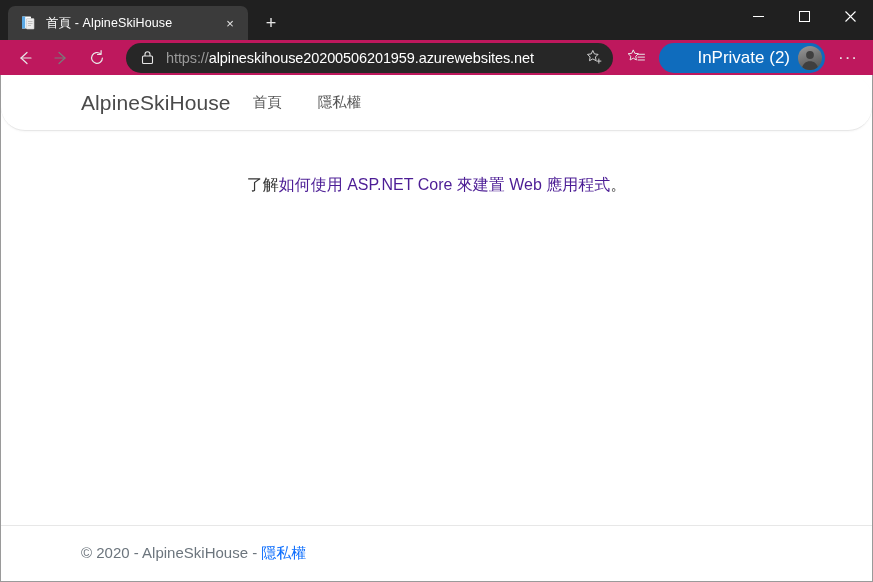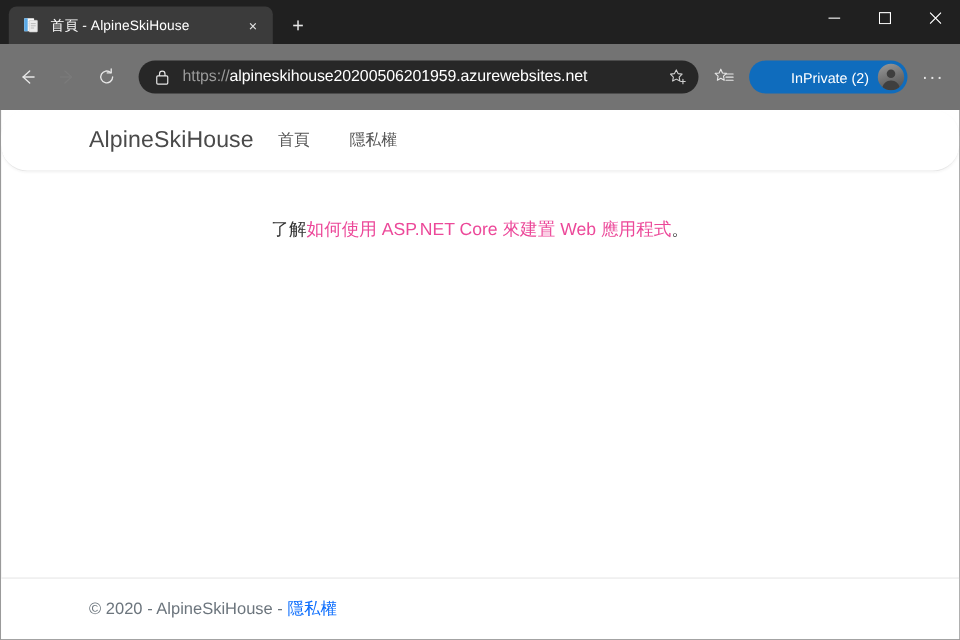--- a/index.html
+++ b/index.html
@@ -109,22 +109,22 @@
     display: flex;
     align-items: center;
     justify-content: center;
     color: #ffffff;
     font-size: 12px;
     cursor: pointer;
   }
 
   
   .toolbar {
-    height: 60px;
-    background: #737373;
+    height: 35px;
+    background: #be185d;
     display: flex;
     align-items: center;
     padding: 0 8px;
     box-sizing: border-box;
     flex: 0 0 auto;
   }
 
   .nav-btn {
     width: 34px;
     height: 34px;
@@ -198,21 +198,21 @@
     height: 30px;
     background: #0f6cbd;
     border-radius: 15px;
     display: flex;
     align-items: center;
     padding: 0 3px 0 14px;
     cursor: pointer;
   }
   .inprivate-label {
     color: #ffffff;
-    font-size: 13px;
+    font-size: 17px;
     white-space: nowrap;
     margin-right: 8px;
     margin-left: 24px;
   }
   .avatar {
     width: 24px;
     height: 24px;
     border-radius: 50%;
     background: linear-gradient(160deg, #9b9b9b 0%, #6f6f6f 55%, #4f4f4f 100%);
     display: flex;
@@ -304,21 +304,21 @@
     line-height: 1.18;
     letter-spacing: 1px;
   }
   .hero p {
     margin: 16px 0 0 0;
     font-size: 16px;
     color: #333333;
     line-height: 1.5;
   }
   .hero p a {
-    color: #ec4899;
+    color: #4c1d95;
     text-decoration: none;
     cursor: pointer;
   }
 
   .site-footer {
     flex: 0 0 auto;
     border-top: 1px solid #e7e7e7;
     padding: 18px 80px;
     box-sizing: border-box;
     font-size: 15px;

